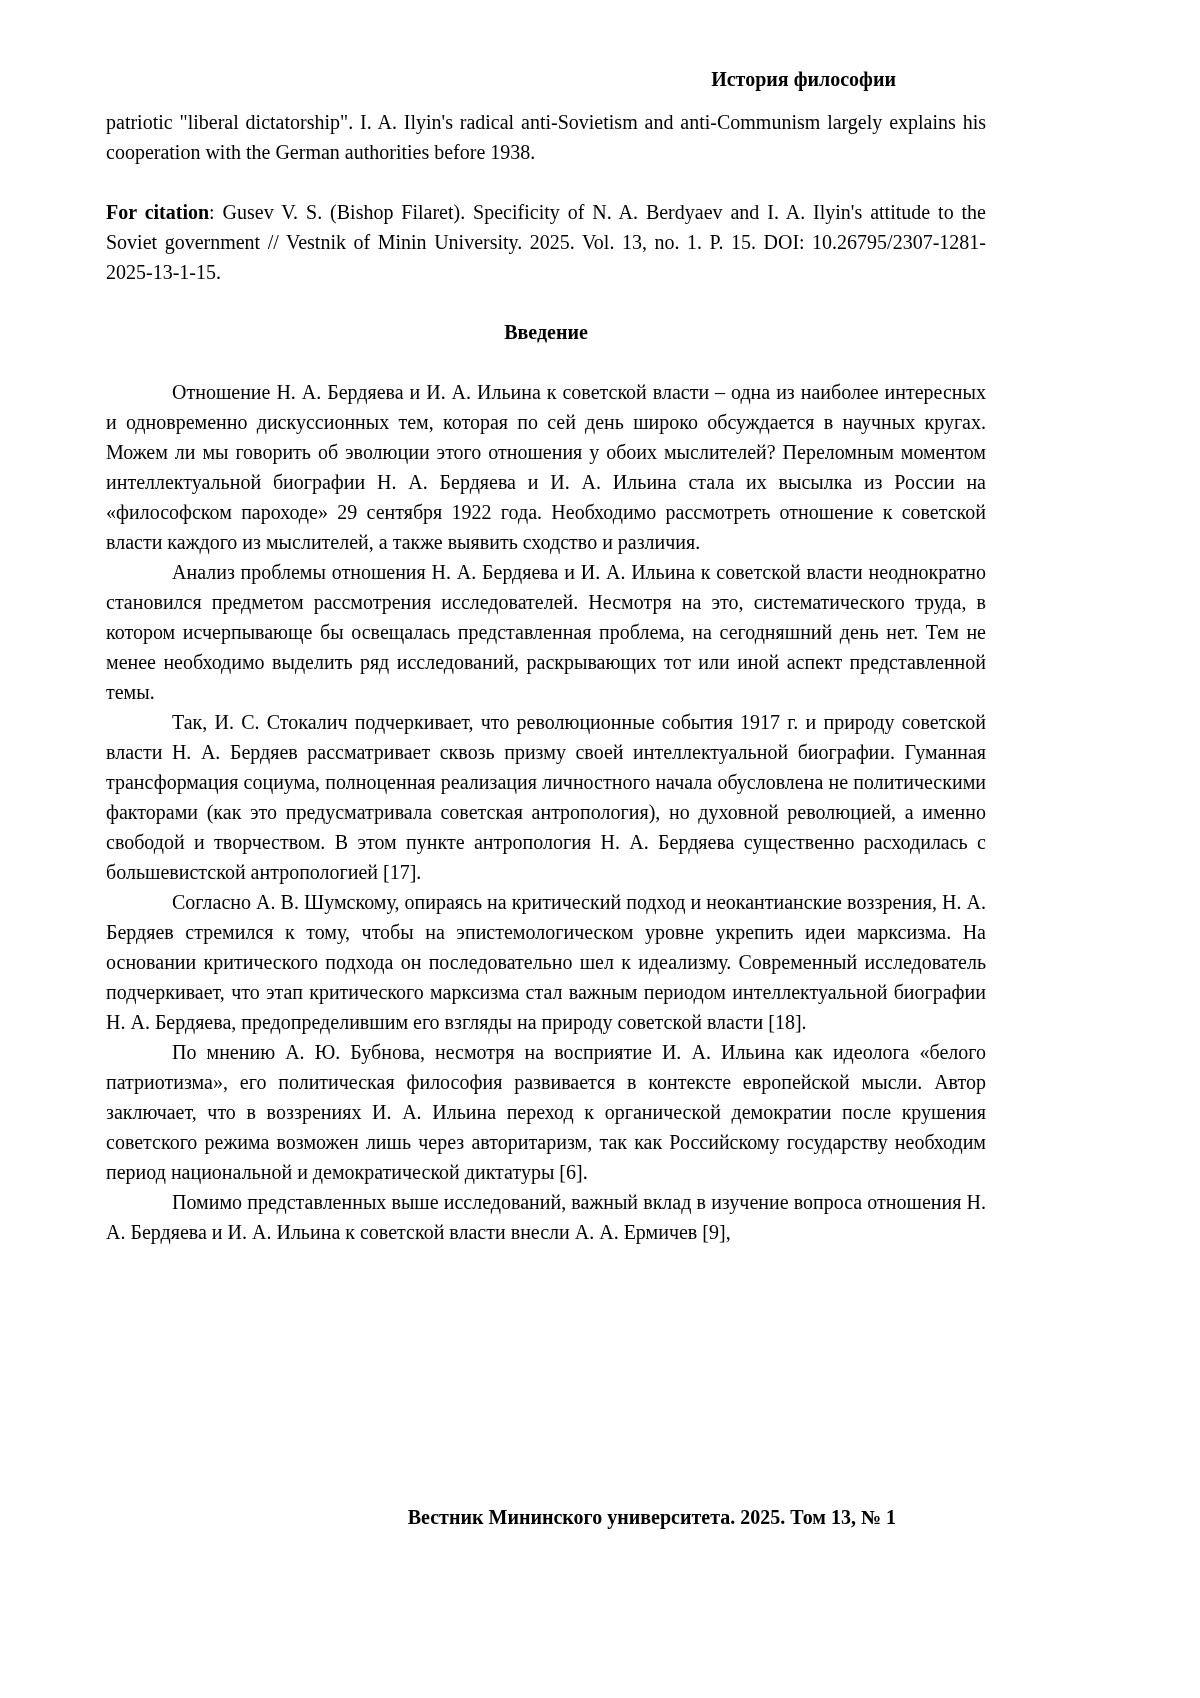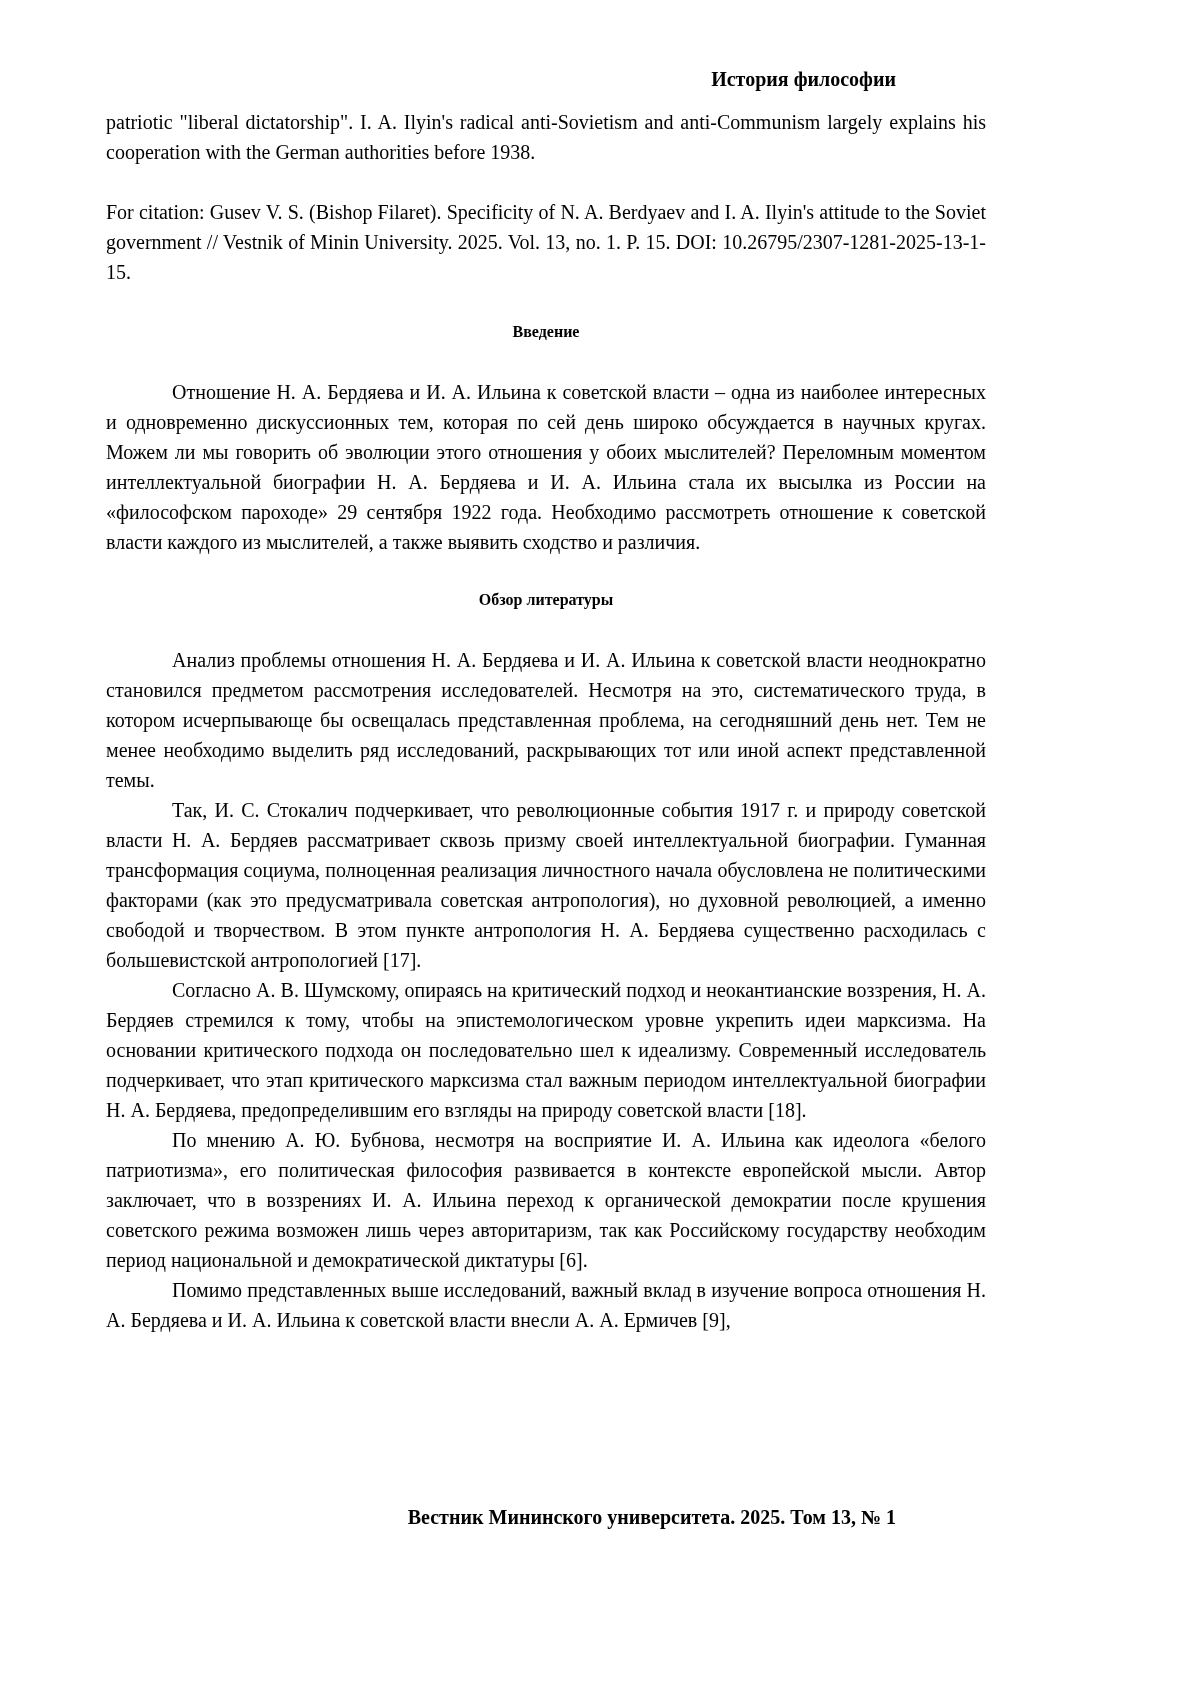--- a/index.html
+++ b/index.html
@@ -23,23 +23,23 @@
   .running-head {
     text-align: right;
     padding-right: 90px;
     font-weight: bold;
     margin-bottom: 13px;
   }
   .para { text-align: justify; }
   .en { margin-bottom: 30px; }
   .ru { text-indent: 66px; }
   .kw-label { font-style: italic; }
-  .cit-label { font-weight: normal; margin-top: 34px; }
+  .cit-label { font-weight: bold; margin-top: 34px; }
   .section-heading {
-    font-size: 16px;
+    font-size: 20px;
     font-weight: bold;
     text-align: center;
     margin: 28px 0 30px 0;
   }
   .page-footer {
     position: absolute;
     top: 1502px;
     left: 98px;
     right: 105px;
     text-align: right;
@@ -58,21 +58,20 @@
 
   <p class="para en">patriotic "liberal dictatorship". I. A. Ilyin's radical anti-Sovietism and anti-Communism largely explains his cooperation with the German authorities before 1938.</p>
 
 
   <p class="para en"><span class="cit-label">For citation</span><span>: Gusev V. S. (Bishop Filaret). Specificity of N. A. Berdyaev and I. A. Ilyin's attitude to the Soviet government // Vestnik of Minin University. 2025. Vol. 13, no. 1. P. 15. DOI: 10.26795/2307-1281-2025-13-1-15.</span></p>
 
   <h2 class="section-heading">Введение</h2>
 
   <p class="para ru">Отношение Н. А. Бердяева и И. А. Ильина к советской власти – одна из наиболее интересных и одновременно дискуссионных тем, которая по сей день широко обсуждается в научных кругах. Можем ли мы говорить об эволюции этого отношения у обоих мыслителей? Переломным моментом интеллектуальной биографии Н. А. Бердяева и И. А. Ильина стала их высылка из России на «философском пароходе» 29 сентября 1922 года. Необходимо рассмотреть отношение к советской власти каждого из мыслителей, а также выявить сходство и различия.</p>
 
-  <h2 class="section-heading">Обзор литературы</h2>
 
   <p class="para ru">Анализ проблемы отношения Н. А. Бердяева и И. А. Ильина к советской власти неоднократно становился предметом рассмотрения исследователей. Несмотря на это, систематического труда, в котором исчерпывающе бы освещалась представленная проблема, на сегодняшний день нет. Тем не менее необходимо выделить ряд исследований, раскрывающих тот или иной аспект представленной темы.</p>
 
   <p class="para ru">Так, И. С. Стокалич подчеркивает, что революционные события 1917 г. и природу советской власти Н. А. Бердяев рассматривает сквозь призму своей интеллектуальной биографии. Гуманная трансформация социума, полноценная реализация личностного начала обусловлена не политическими факторами (как это предусматривала советская антропология), но духовной революцией, а именно свободой и творчеством. В этом пункте антропология Н. А. Бердяева существенно расходилась с большевистской антропологией [17].</p>
 
   <p class="para ru">Согласно А. В. Шумскому, опираясь на критический подход и неокантианские воззрения, Н. А. Бердяев стремился к тому, чтобы на эпистемологическом уровне укрепить идеи марксизма. На основании критического подхода он последовательно шел к идеализму. Современный исследователь подчеркивает, что этап критического марксизма стал важным периодом интеллектуальной биографии Н. А. Бердяева, предопределившим его взгляды на природу советской власти [18].</p>
 
   <p class="para ru">По мнению А. Ю. Бубнова, несмотря на восприятие И. А. Ильина как идеолога «белого патриотизма», его политическая философия развивается в контексте европейской мысли. Автор заключает, что в воззрениях И. А. Ильина переход к органической демократии после крушения советского режима возможен лишь через авторитаризм, так как Российскому государству необходим период национальной и демократической диктатуры [6].</p>
 
   <p class="para ru">Помимо представленных выше исследований, важный вклад в изучение вопроса отношения Н. А. Бердяева и И. А. Ильина к советской власти внесли А. А. Ермичев [9],</p>

